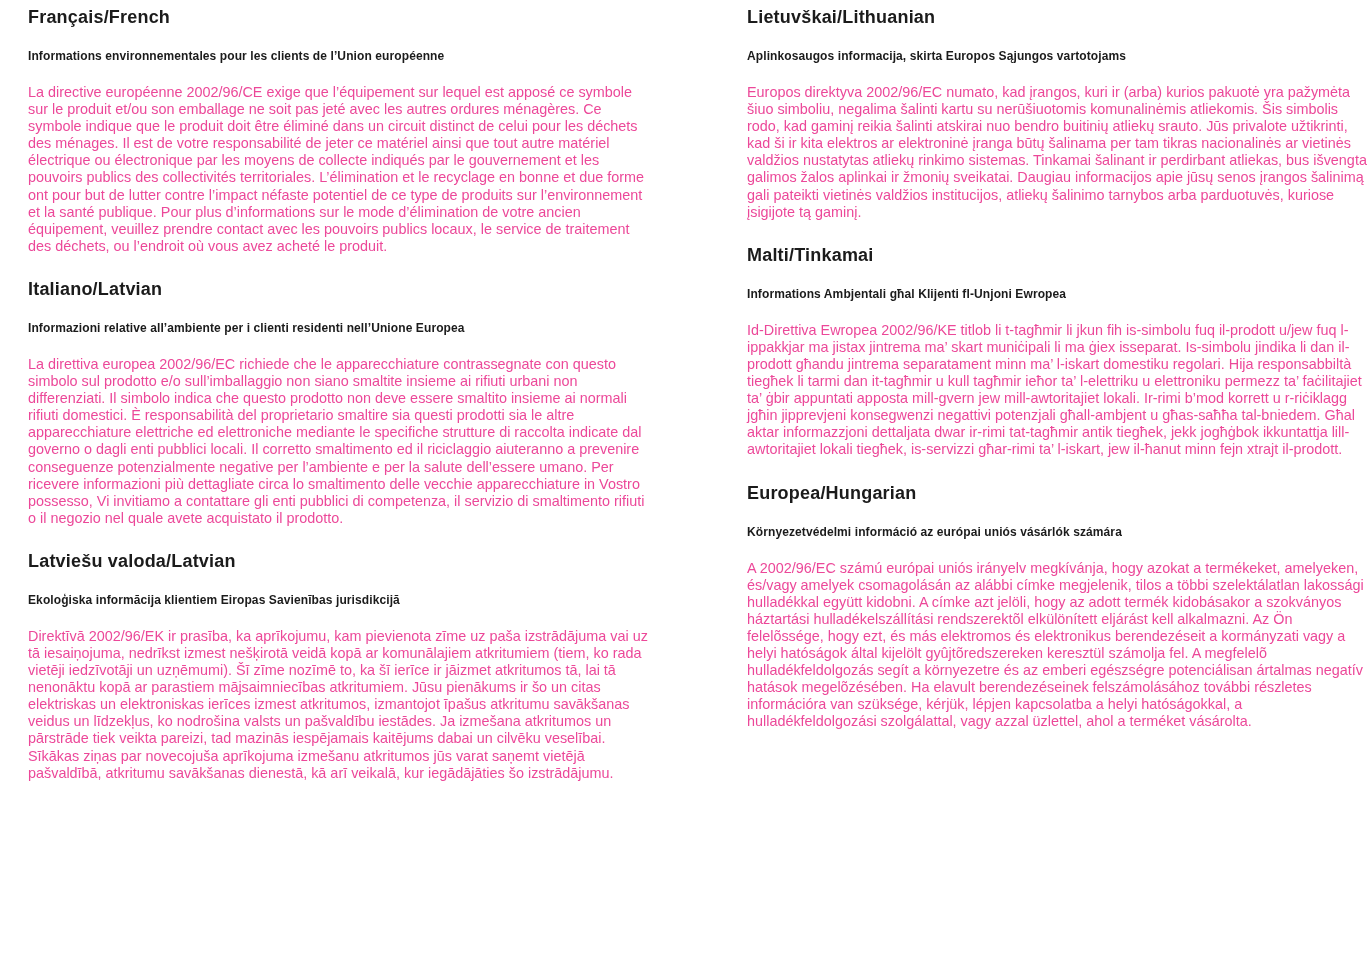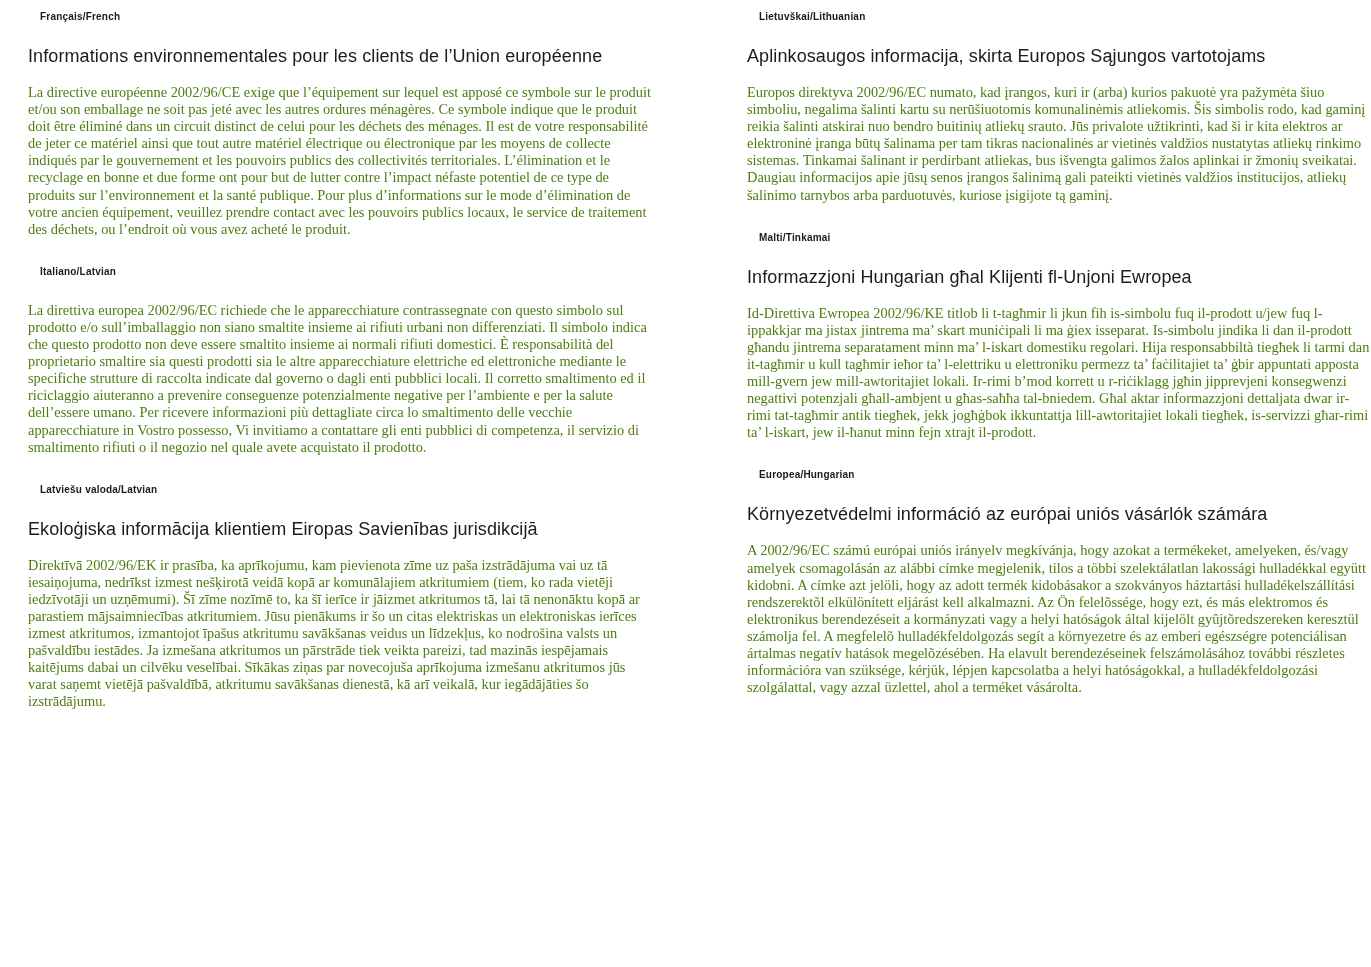--- a/index.html
+++ b/index.html
@@ -24,57 +24,57 @@
     background: #ffffff;
   }
   .column {
     flex: 0 0 625px;
     width: 625px;
   }
   .lang-section {
     margin: 0 0 10px 0;
   }
   .lang-heading {
-    font-size: 10px;
+    font-size: 18px;
     font-weight: bold;
     letter-spacing: 0.2px;
-    margin: 0 0 21px 12px;
+    margin: 0 0 21px 0;
     line-height: 18px;
   }
   .section-title {
-    font-size: 18px;
-    font-weight: normal;
+    font-size: 12px;
+    font-weight: bold;
     letter-spacing: 0.1px;
     margin: 0 0 19px 0;
     line-height: 18px;
   }
   .section-body {
     font-size: 14.4px;
     line-height: 17.1px;
     margin: 0 0 25px 0;
     text-align: left;
-    color: #4d7c0f;
-    font-family: Liberation Serif, serif;
+    color: #ec4899;
   }
 </style>
 </head>
 <body>
 
 <div class="page">
 
   <div class="column">
 
     <section class="lang-section">
       <h2 class="lang-heading">Français/French</h2>
       <h3 class="section-title">Informations environnementales pour les clients de l’Union européenne</h3>
       <p class="section-body">La directive européenne 2002/96/CE exige que l’équipement sur lequel est apposé ce symbole sur le produit et/ou son emballage ne soit pas jeté avec les autres ordures ménagères. Ce symbole indique que le produit doit être éliminé dans un circuit distinct de celui pour les déchets des ménages. Il est de votre responsabilité de jeter ce matériel ainsi que tout autre matériel électrique ou électronique par les moyens de collecte indiqués par le gouvernement et les pouvoirs publics des collectivités territoriales. L’élimination et le recyclage en bonne et due forme ont pour but de lutter contre l’impact néfaste potentiel de ce type de produits sur l’environnement et la santé publique. Pour plus d’informations sur le mode d’élimination de votre ancien équipement, veuillez prendre contact avec les pouvoirs publics locaux, le service de traitement des déchets, ou l’endroit où vous avez acheté le produit.</p>
     </section>
 
     <section class="lang-section">
       <h2 class="lang-heading">Italiano/Latvian</h2>
+      <h3 class="section-title">Informazioni relative all’ambiente per i clienti residenti nell’Unione Europea</h3>
       <p class="section-body">La direttiva europea 2002/96/EC richiede che le apparecchiature contrassegnate con questo simbolo sul prodotto e/o sull’imballaggio non siano smaltite insieme ai rifiuti urbani non differenziati. Il simbolo indica che questo prodotto non deve essere smaltito insieme ai normali rifiuti domestici. È responsabilità del proprietario smaltire sia questi prodotti sia le altre apparecchiature elettriche ed elettroniche mediante le specifiche strutture di raccolta indicate dal governo o dagli enti pubblici locali. Il corretto smaltimento ed il riciclaggio aiuteranno a prevenire conseguenze potenzialmente negative per l’ambiente e per la salute dell’essere umano. Per ricevere informazioni più dettagliate circa lo smaltimento delle vecchie apparecchiature in Vostro possesso, Vi invitiamo a contattare gli enti pubblici di competenza, il servizio di smaltimento rifiuti o il negozio nel quale avete acquistato il prodotto.</p>
     </section>
 
     <section class="lang-section">
       <h2 class="lang-heading">Latviešu valoda/Latvian</h2>
       <h3 class="section-title">Ekoloģiska informācija klientiem Eiropas Savienības jurisdikcijā</h3>
       <p class="section-body">Direktīvā 2002/96/EK ir prasība, ka aprīkojumu, kam pievienota zīme uz paša izstrādājuma vai uz tā iesaiņojuma, nedrīkst izmest nešķirotā veidā kopā ar komunālajiem atkritumiem (tiem, ko rada vietēji iedzīvotāji un uzņēmumi). Šī zīme nozīmē to, ka šī ierīce ir jāizmet atkritumos tā, lai tā nenonāktu kopā ar parastiem mājsaimniecības atkritumiem. Jūsu pienākums ir šo un citas elektriskas un elektroniskas ierīces izmest atkritumos, izmantojot īpašus atkritumu savākšanas veidus un līdzekļus, ko nodrošina valsts un pašvaldību iestādes. Ja izmešana atkritumos un pārstrāde tiek veikta pareizi, tad mazinās iespējamais kaitējums dabai un cilvēku veselībai. Sīkākas ziņas par novecojuša aprīkojuma izmešanu atkritumos jūs varat saņemt vietējā pašvaldībā, atkritumu savākšanas dienestā, kā arī veikalā, kur iegādājāties šo izstrādājumu.</p>
     </section>
 
   </div>
@@ -82,21 +82,21 @@
   <div class="column">
 
     <section class="lang-section">
       <h2 class="lang-heading">Lietuvškai/Lithuanian</h2>
       <h3 class="section-title">Aplinkosaugos informacija, skirta Europos Sąjungos vartotojams</h3>
       <p class="section-body">Europos direktyva 2002/96/EC numato, kad įrangos, kuri ir (arba) kurios pakuotė yra pažymėta šiuo simboliu, negalima šalinti kartu su nerūšiuotomis komunalinėmis atliekomis. Šis simbolis rodo, kad gaminį reikia šalinti atskirai nuo bendro buitinių atliekų srauto. Jūs privalote užtikrinti, kad ši ir kita elektros ar elektroninė įranga būtų šalinama per tam tikras nacionalinės ar vietinės valdžios nustatytas atliekų rinkimo sistemas. Tinkamai šalinant ir perdirbant atliekas, bus išvengta galimos žalos aplinkai ir žmonių sveikatai. Daugiau informacijos apie jūsų senos įrangos šalinimą gali pateikti vietinės valdžios institucijos, atliekų šalinimo tarnybos arba parduotuvės, kuriose įsigijote tą gaminį.</p>
     </section>
 
     <section class="lang-section">
       <h2 class="lang-heading">Malti/Tinkamai</h2>
-      <h3 class="section-title">Informazzjoni Hungarian għal Klijenti fl-Unjoni Ewropea</h3>
+      <h3 class="section-title">Informations Ambjentali għal Klijenti fl-Unjoni Ewropea</h3>
       <p class="section-body">Id-Direttiva Ewropea 2002/96/KE titlob li t-tagħmir li jkun fih is-simbolu fuq il-prodott u/jew fuq l-ippakkjar ma jistax jintrema ma’ skart muniċipali li ma ġiex isseparat. Is-simbolu jindika li dan il-prodott għandu jintrema separatament minn ma’ l-iskart domestiku regolari. Hija responsabbiltà tiegħek li tarmi dan it-tagħmir u kull tagħmir ieħor ta’ l-elettriku u elettroniku permezz ta’ faċilitajiet ta’ ġbir appuntati apposta mill-gvern jew mill-awtoritajiet lokali. Ir-rimi b’mod korrett u r-riċiklagg jgħin jipprevjeni konsegwenzi negattivi potenzjali għall-ambjent u għas-saħħa tal-bniedem. Għal aktar informazzjoni dettaljata dwar ir-rimi tat-tagħmir antik tiegħek, jekk jogħġbok ikkuntattja lill-awtoritajiet lokali tiegħek, is-servizzi għar-rimi ta’ l-iskart, jew il-ħanut minn fejn xtrajt il-prodott.</p>
     </section>
 
     <section class="lang-section">
       <h2 class="lang-heading">Europea/Hungarian</h2>
       <h3 class="section-title">Környezetvédelmi információ az európai uniós vásárlók számára</h3>
       <p class="section-body">A 2002/96/EC számú európai uniós irányelv megkívánja, hogy azokat a termékeket, amelyeken, és/vagy amelyek csomagolásán az alábbi címke megjelenik, tilos a többi szelektálatlan lakossági hulladékkal együtt kidobni. A címke azt jelöli, hogy az adott termék kidobásakor a szokványos háztartási hulladékelszállítási rendszerektõl elkülönített eljárást kell alkalmazni. Az Ön felelõssége, hogy ezt, és más elektromos és elektronikus berendezéseit a kormányzati vagy a helyi hatóságok által kijelölt gyûjtõredszereken keresztül számolja fel. A megfelelõ hulladékfeldolgozás segít a környezetre és az emberi egészségre potenciálisan ártalmas negatív hatások megelõzésében. Ha elavult berendezéseinek felszámolásához további részletes információra van szüksége, kérjük, lépjen kapcsolatba a helyi hatóságokkal, a hulladékfeldolgozási szolgálattal, vagy azzal üzlettel, ahol a terméket vásárolta.</p>
     </section>
 
   </div>

